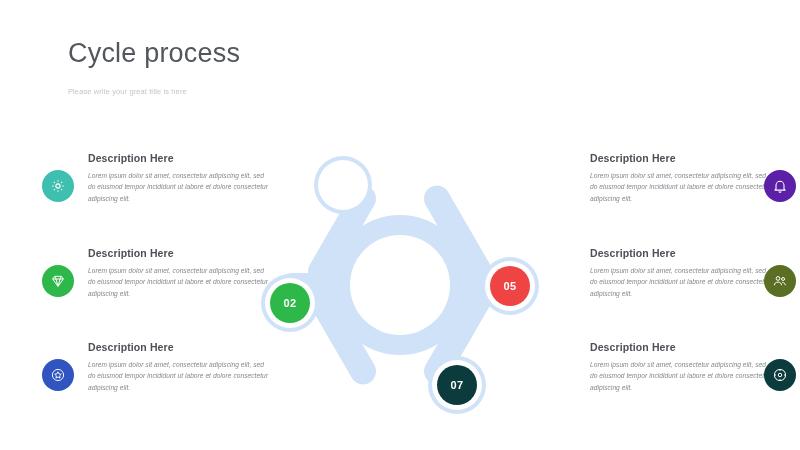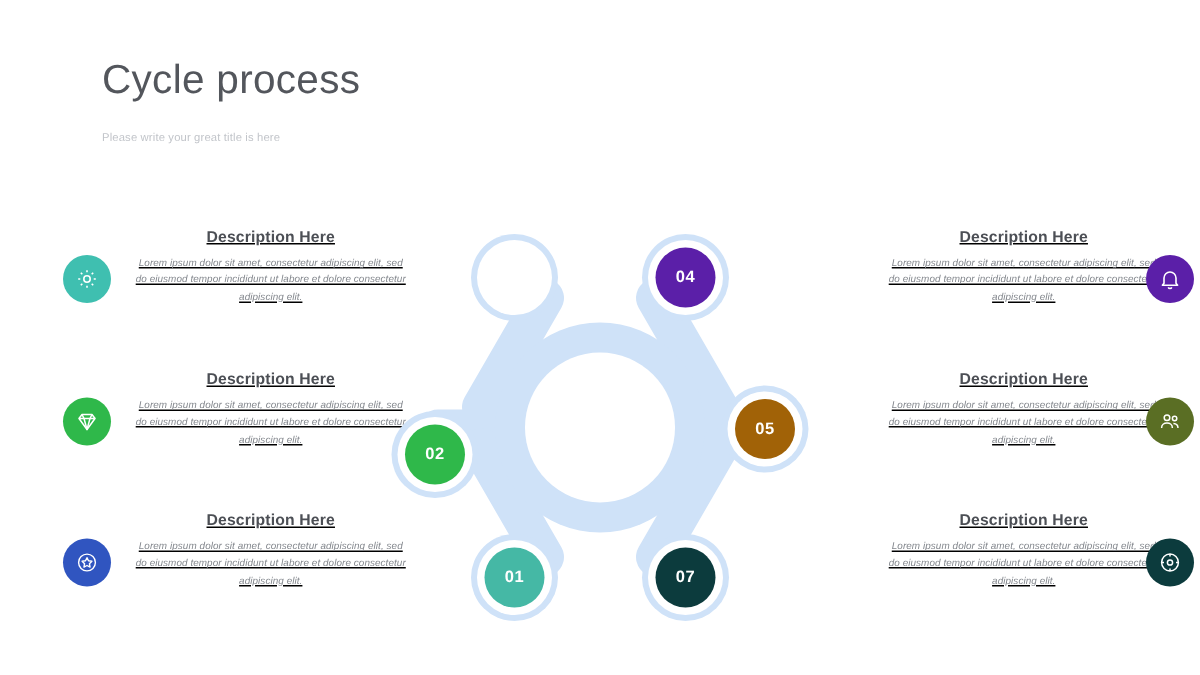--- a/index.html
+++ b/index.html
@@ -16,21 +16,21 @@
   .title {
     font-size: 27px; font-weight: 400; color: #53565c;
     letter-spacing: 0.2px; line-height: 1.15;
   }
   .subtitle {
     margin-top: 18px; font-size: 7.5px; color: #c2c5ca;
     letter-spacing: 0.1px;
   }
 
   
-  .desc-block { position: absolute; width: 185px; text-align: center; text-decoration: underline; }
+  .desc-block { position: absolute; width: 185px; text-align: left; }
   .desc-title {
     font-size: 10.5px; font-weight: 700; color: #4c4f55;
     margin-bottom: 6px; letter-spacing: 0.1px;
   }
   .desc-body {
     font-size: 6.6px; font-style: italic; color: #83878d;
     line-height: 1.72; letter-spacing: 0.05px;
   }
 
   .blk-l1 { left: 88px;  top: 152px; }
@@ -185,39 +185,29 @@
 
         <circle cx="145" cy="145" r="70"></circle>
       </g>
       <circle cx="145" cy="145" r="50" fill="#ffffff"></circle>
     </svg>
 
     <div class="node nd-03">
       <span class="ring-outer"></span>
       <span class="ring-inner"></span>
     </div>
-    <div class="node nd-04">
-      <span class="ring-outer"></span>
-      <span class="ring-inner"></span>
-      <span class="disc" style="background: rgb(91, 31, 168);">04</span>
-    </div>
     <div class="node nd-02">
       <span class="ring-outer"></span>
       <span class="ring-inner"></span>
       <span class="disc" style="background: rgb(47, 184, 74);">02</span>
     </div>
     <div class="node nd-05">
       <span class="ring-outer"></span>
       <span class="ring-inner"></span>
-      <span class="disc" style="background: #a16207;">05</span>
-    </div>
-    <div class="node nd-01">
-      <span class="ring-outer"></span>
-      <span class="ring-inner"></span>
-      <span class="disc" style="background: rgb(69, 184, 165);">01</span>
+      <span class="disc" style="background: #ef4444;">05</span>
     </div>
     <div class="node nd-06">
       <span class="ring-outer"></span>
       <span class="ring-inner"></span>
       <span class="disc" style="background: rgb(12, 59, 61);">07</span>
     </div>
   </div>
 
 </div>
 

